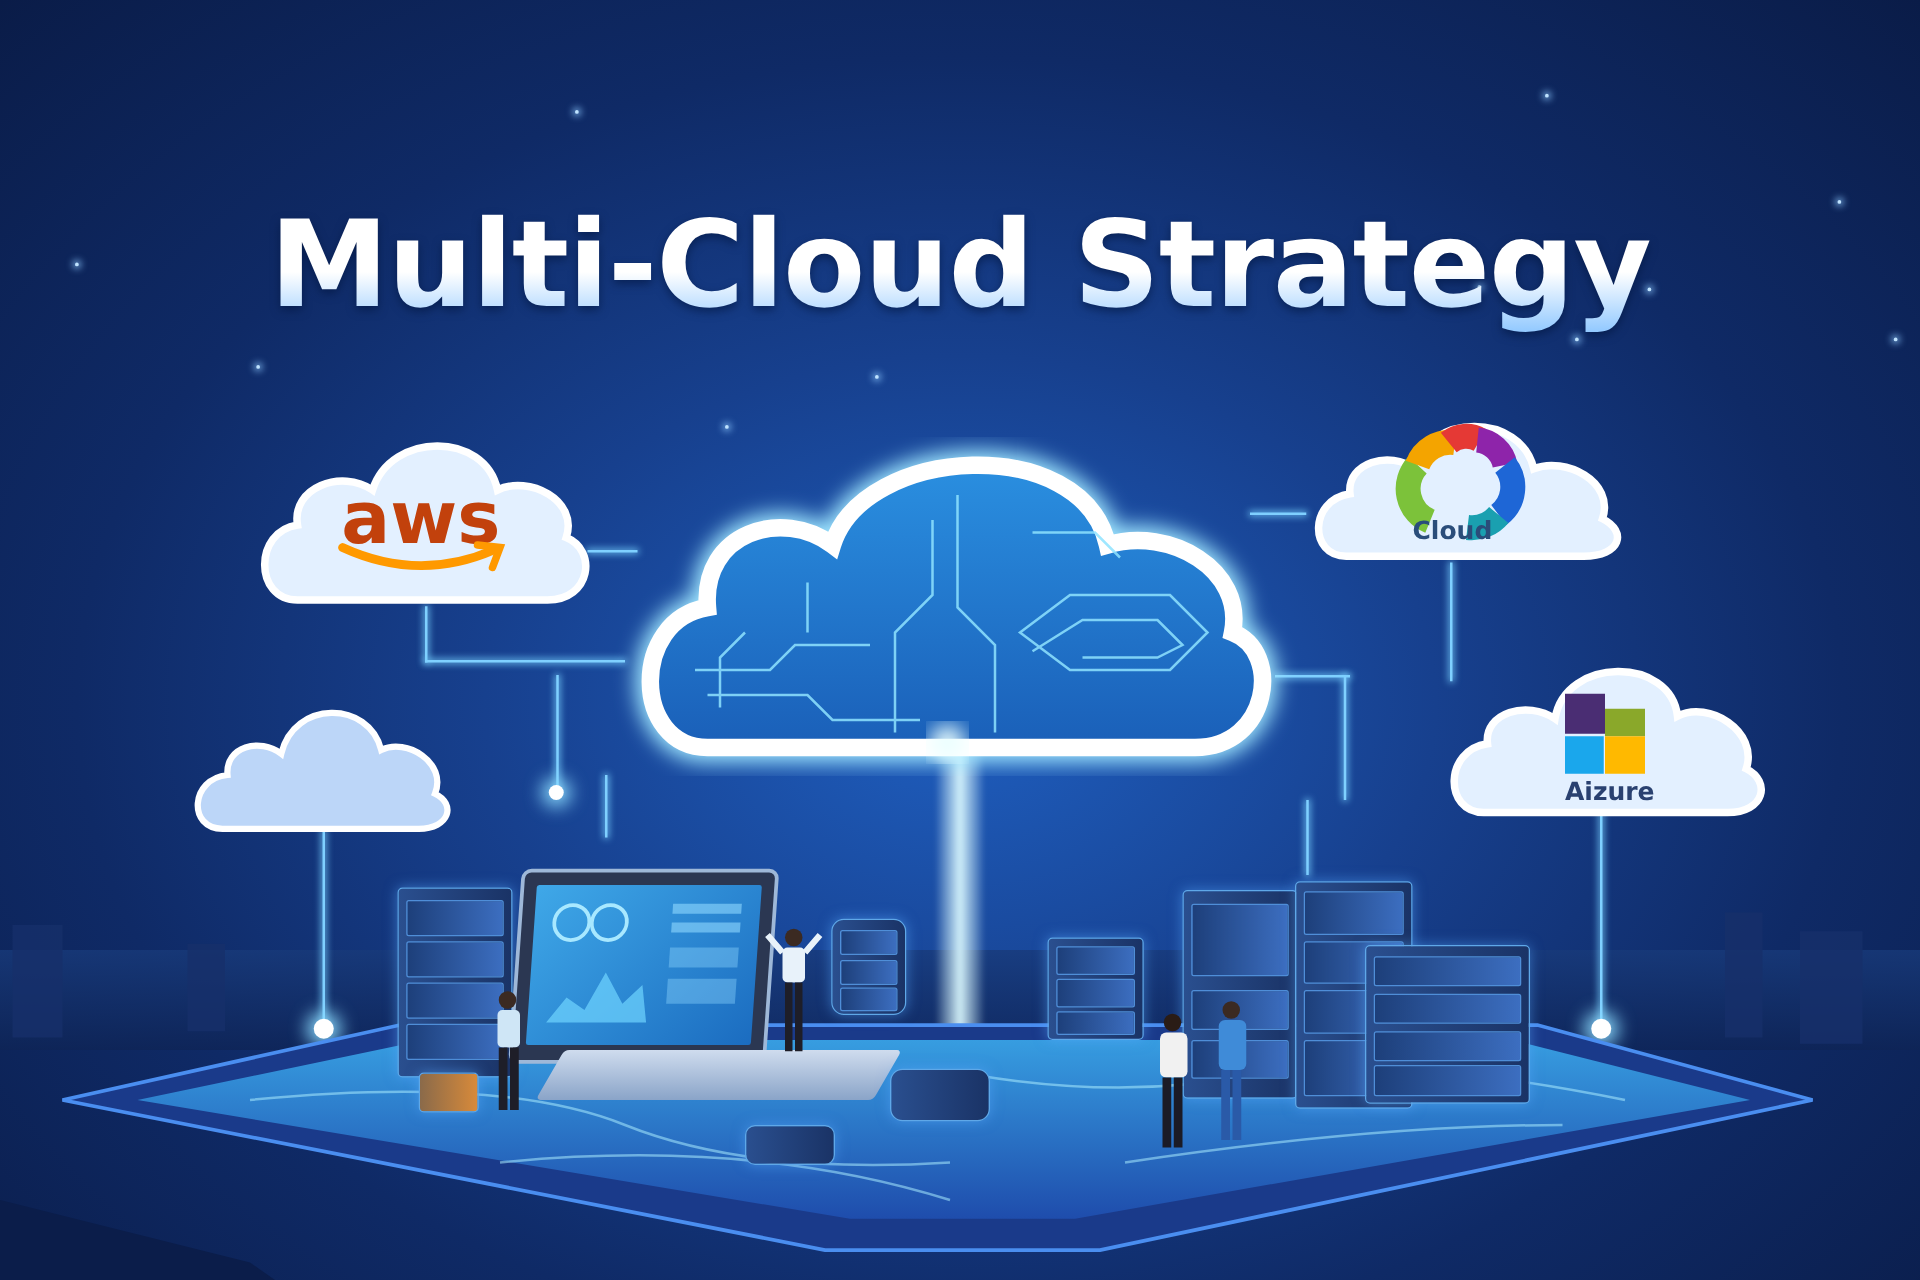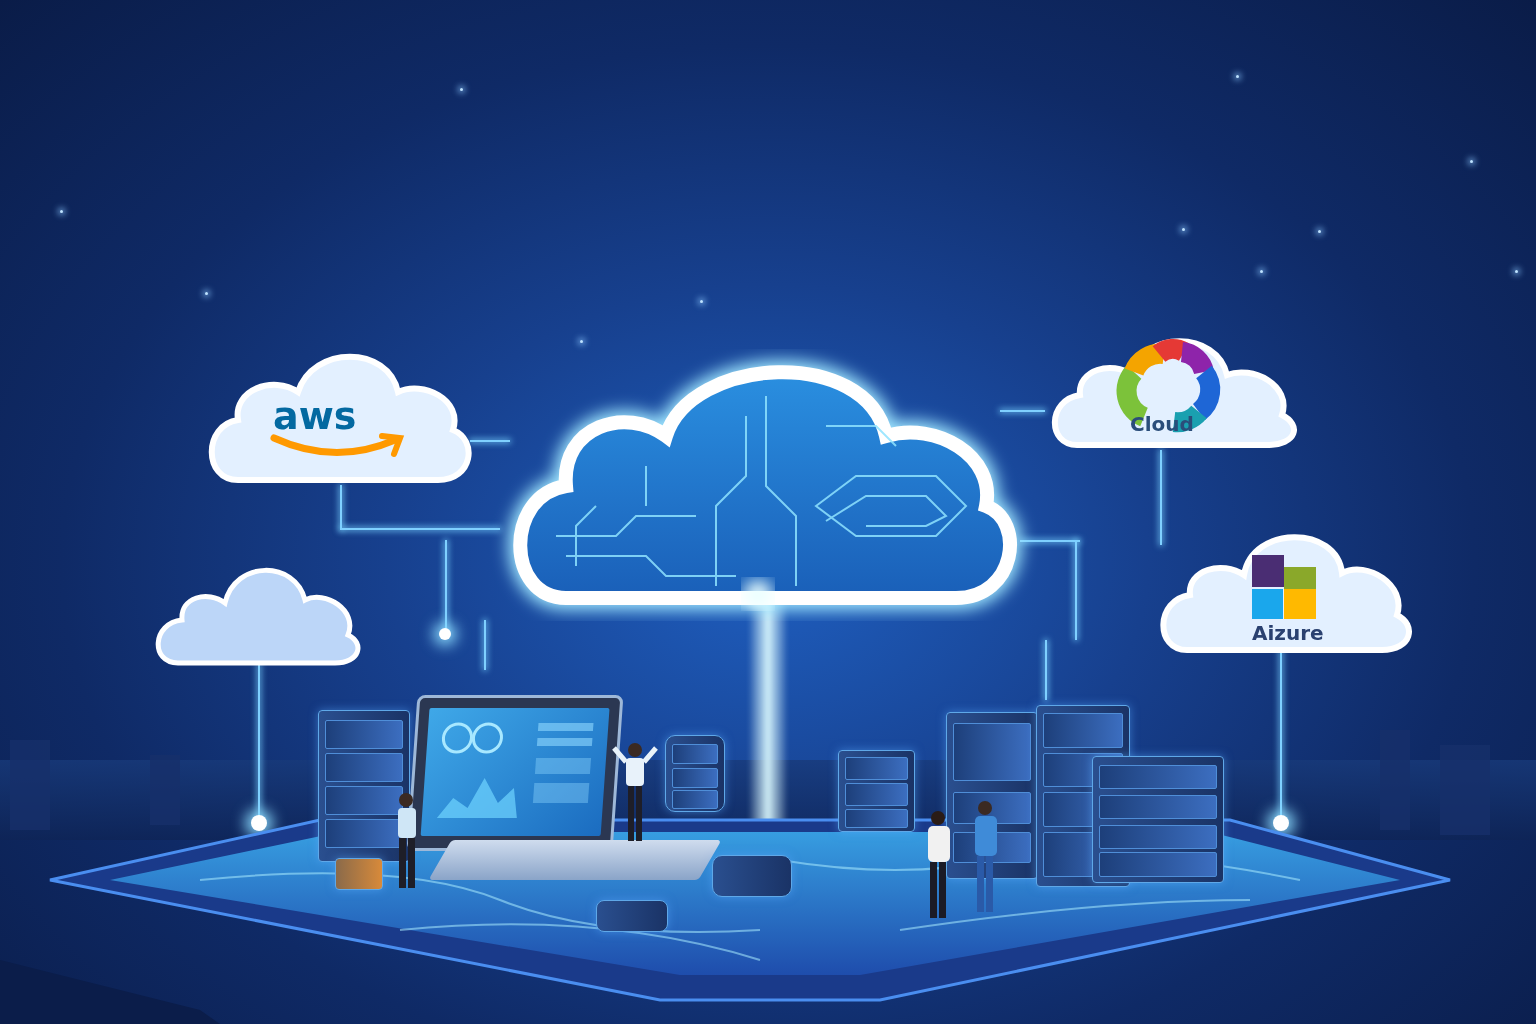--- a/index.html
+++ b/index.html
@@ -44,20 +44,21 @@
   <div class="star" style="left:700px;top:300px"></div>
   <div class="star" style="left:580px;top:340px"></div>
   <div class="star" style="left:1515px;top:270px"></div>
 
   <div class="city" style="left:0;top:760px;width:1536px;height:80px;background:linear-gradient(180deg,#183a7a,#0e2456);"></div>
   <div class="city" style="left:10px;top:740px;width:40px;height:90px;"></div>
   <div class="city" style="left:150px;top:755px;width:30px;height:70px;"></div>
   <div class="city" style="left:1380px;top:730px;width:30px;height:100px;"></div>
   <div class="city" style="left:1440px;top:745px;width:50px;height:90px;"></div>
 
+  <h1 class="title">Multi-Cloud Strategy</h1>
 
   <div class="line" style="left:258px;top:664px;width:2px;height:160px;"></div>
   <div class="node" style="left:251px;top:815px;"></div>
   <div class="line" style="left:340px;top:485px;width:2px;height:45px;"></div>
   <div class="line" style="left:340px;top:528px;width:160px;height:2px;"></div>
   <div class="line" style="left:445px;top:540px;width:2px;height:95px;"></div>
   <div class="node" style="left:439px;top:628px;width:12px;height:12px;"></div>
   <div class="line" style="left:470px;top:440px;width:40px;height:2px;"></div>
   <div class="line" style="left:1020px;top:540px;width:60px;height:2px;"></div>
   <div class="line" style="left:1075px;top:540px;width:2px;height:100px;"></div>
@@ -67,21 +68,21 @@
   <div class="node" style="left:1273px;top:815px;"></div>
   <div class="line" style="left:484px;top:620px;width:2px;height:50px;"></div>
   <div class="line" style="left:1045px;top:640px;width:2px;height:60px;"></div>
 
   <div class="beam"></div>
 
   <div class="cloud" style="left:198px;top:330px;width:275px;height:158px;">
     <svg width="275" height="158" viewBox="0 0 275 158">
       <path d="M40 150 C5 150 5 95 40 90 C35 60 75 45 100 62 C115 15 190 15 200 62 C225 50 265 70 255 100 C280 110 275 150 240 150 Z" fill="#e3f0ff" stroke="#fff" stroke-width="6"></path>
     </svg>
-    <div class="logo-text" style="left:75px;top:64px;font-size:38px;color:#0369a1;">aws</div>
+    <div class="logo-text" style="left:75px;top:50px;font-size:58px;color:#c2410c;">aws</div>
     <svg width="140" height="30" viewBox="0 0 140 30" style="position:absolute;left:72px;top:102px;">
       <path d="M4 6 Q65 34 125 8" stroke="#ff9900" stroke-width="7" fill="none" stroke-linecap="round"></path>
       <path d="M112 4 L130 6 L124 22" stroke="#ff9900" stroke-width="6" fill="none" stroke-linecap="round"></path>
     </svg>
   </div>
 
   <div class="cloud" style="left:1042px;top:320px;width:256px;height:130px;">
     <svg width="256" height="130" viewBox="0 0 256 130">
       <path d="M35 125 C5 125 5 80 38 75 C35 50 70 40 90 55 C100 10 175 10 185 55 C210 45 250 65 240 95 C260 105 255 125 225 125 Z" fill="#e3f0ff" stroke="#fff" stroke-width="6"></path>
     </svg>

